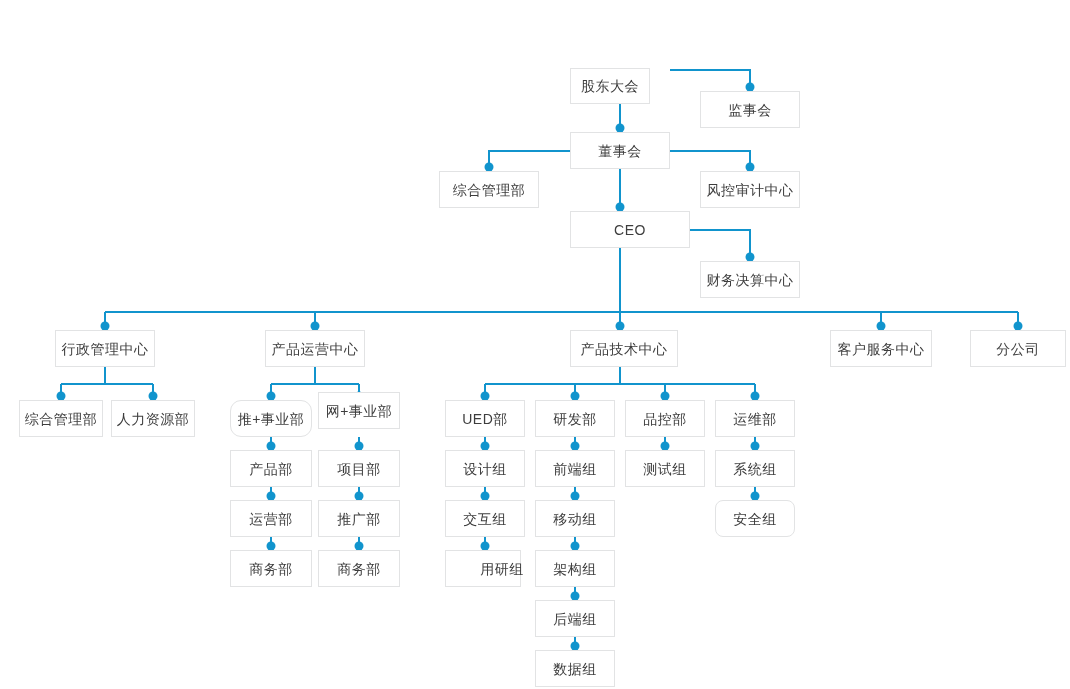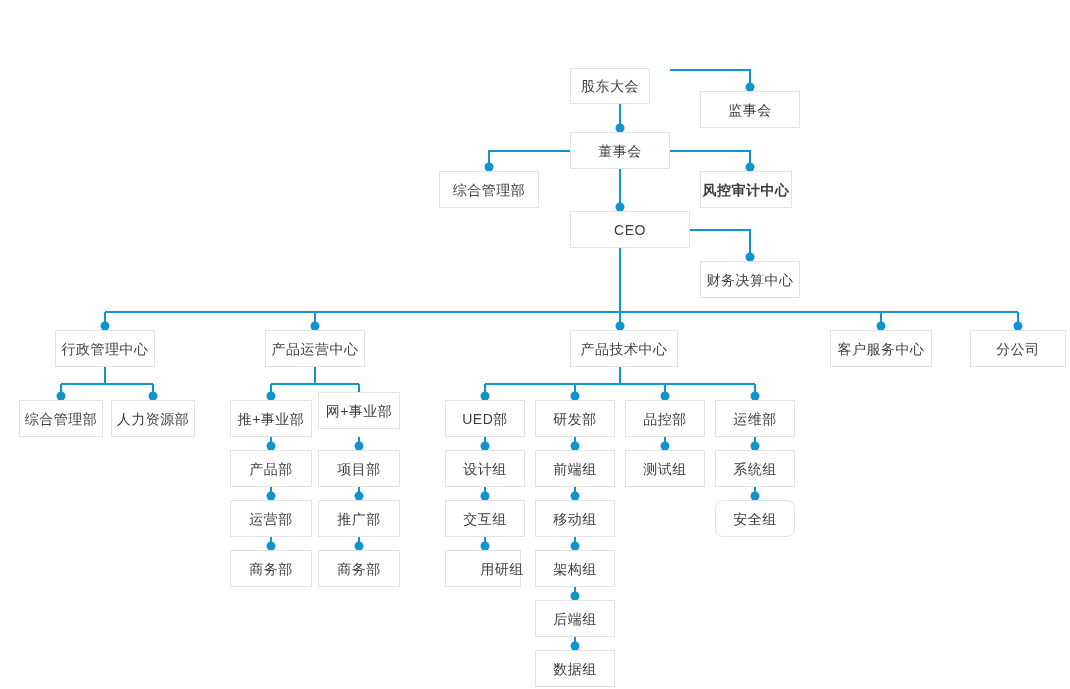--- a/index.html
+++ b/index.html
@@ -134,21 +134,21 @@
       </div>
       <div class="node" style="left: 700px; top: 91px; width: 100px; height: 37px;">
         <span>监事会</span>
       </div>
       <div class="node" style="left: 570px; top: 132px; width: 100px; height: 37px;">
         <span>董事会</span>
       </div>
       <div class="node" style="left: 439px; top: 171px; width: 100px; height: 37px;">
         <span>综合管理部</span>
       </div>
-      <div class="node" style="left: 700px; top: 171px; width: 92px; height: 37px; font-weight: bold;">
+      <div class="node" style="left: 700px; top: 171px; width: 100px; height: 37px;">
         <span>风控审计中心</span>
       </div>
       <div class="node" style="left: 570px; top: 211px; width: 120px; height: 37px;">
         <span>CEO</span>
       </div>
       <div class="node" style="left: 700px; top: 261px; width: 100px; height: 37px;">
         <span>财务决算中心</span>
       </div>
       <div class="node" style="left: 55px; top: 330px; width: 100px; height: 37px;">
         <span>行政管理中心</span>
@@ -164,21 +164,21 @@
       </div>
       <div class="node" style="left: 970px; top: 330px; width: 96px; height: 37px;">
         <span>分公司</span>
       </div>
       <div class="node" style="left: 19px; top: 400px; width: 84px; height: 37px;">
         <span>综合管理部</span>
       </div>
       <div class="node" style="left: 111px; top: 400px; width: 84px; height: 37px;">
         <span>人力资源部</span>
       </div>
-      <div class="node" style="left: 230px; top: 400px; width: 82px; height: 37px;">
+      <div class="node" style="left: 230px; top: 400px; width: 82px; height: 37px; border-radius: 11px;">
         <span>推+事业部</span>
       </div>
       <div class="node" style="left: 230px; top: 450px; width: 82px; height: 37px;">
         <span>产品部</span>
       </div>
       <div class="node" style="left: 230px; top: 500px; width: 82px; height: 37px;">
         <span>运营部</span>
       </div>
       <div class="node" style="left: 230px; top: 550px; width: 82px; height: 37px;">
         <span>商务部</span>

